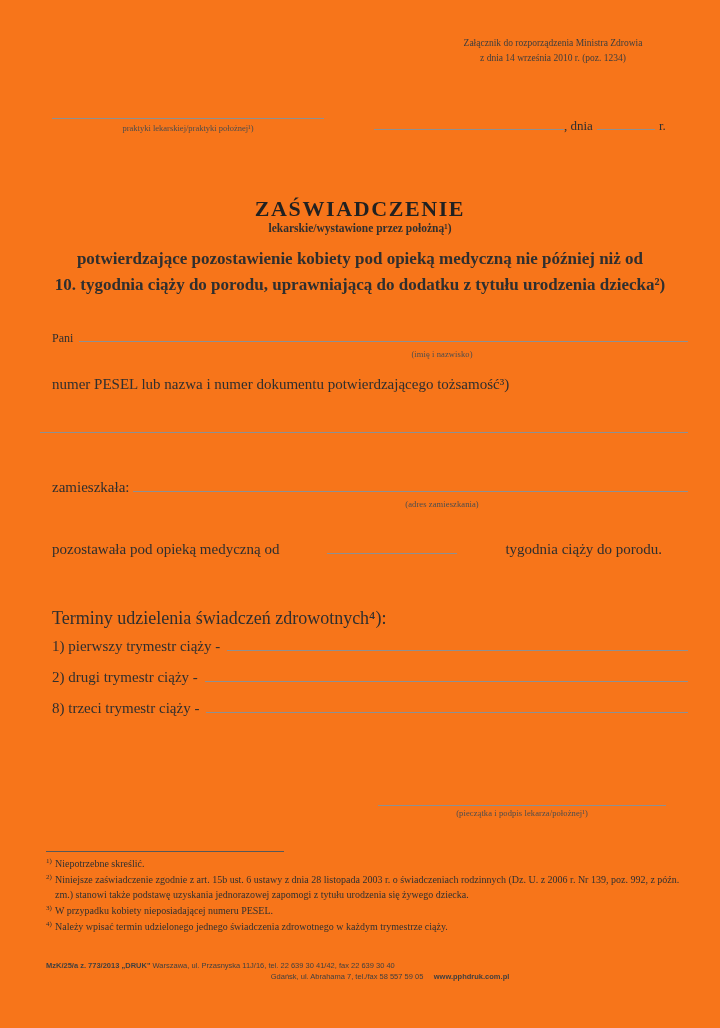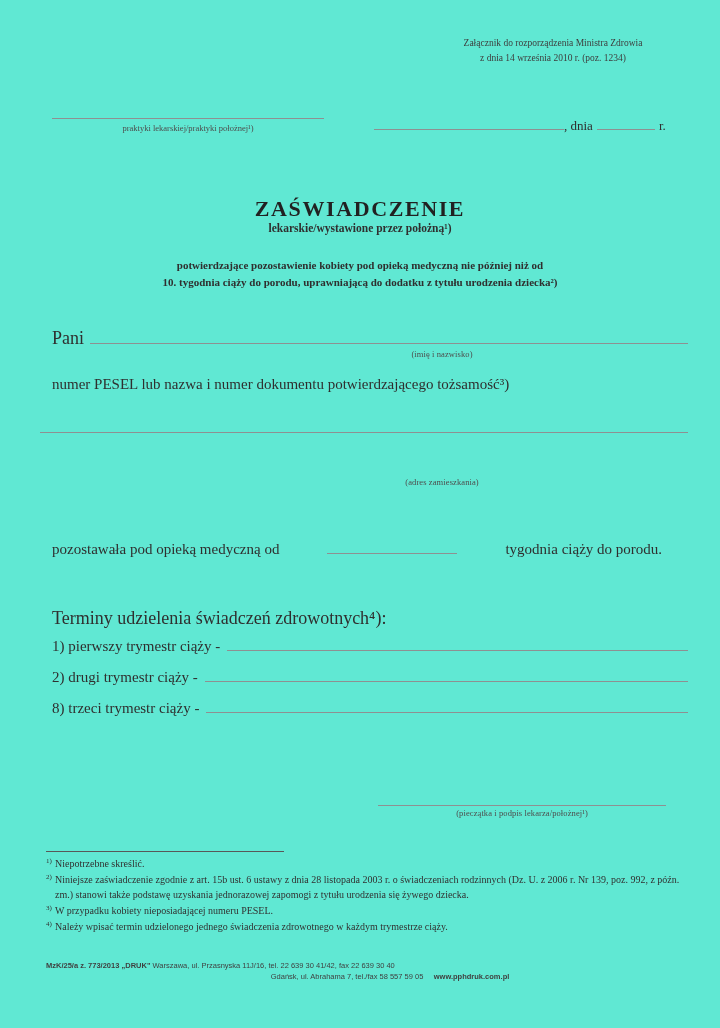--- a/index.html
+++ b/index.html
@@ -11,21 +11,21 @@
     height: 1028px;
     background: #ffffff;
     font-family: "Liberation Serif", "DejaVu Serif", serif;
     color: #2b2b2b;
     overflow: hidden;
   }
   .page {
     position: relative;
     width: 720px;
     height: 1028px;
-    background: #5eead4;
+    background: #f97316;
     box-sizing: border-box;
     padding: 0;
     filter: contrast(0.96) brightness(1.01);
   }
   
   .rule {
     border-bottom: 1px solid #8d8f90;
     height: 0;
   }
   .caption {
@@ -104,37 +104,37 @@
     font-weight: bold;
     letter-spacing: 1.6px;
     color: #1d1d1d;
   }
   .subtitle1 {
     font-size: 11.5px;
     font-weight: bold;
     color: #2b2b2b;
   }
   .subtitle2 {
-    font-size: 11px;
+    font-size: 17px;
     font-weight: bold;
-    margin-top: 23px;
+    margin-top: 12px;
     line-height: 1.55;
     color: #2b2b2b;
   }
 
   
   .field-pani {
     position: absolute;
     top: 328px;
     left: 52px;
     width: 636px;
     display: flex;
     align-items: baseline;
   }
-  .field-pani .lbl { font-size: 18px; }
+  .field-pani .lbl { font-size: 12px; }
   .field-pani .fill {
     flex: 1;
     border-bottom: 1px solid #8d8f90;
     height: 13px;
     margin-left: 6px;
   }
   .cap-imie {
     position: absolute;
     top: 347px;
     left: 52px;
@@ -166,21 +166,21 @@
   }
   .field-zam .lbl { font-size: 15px; }
   .field-zam .fill {
     flex: 1;
     border-bottom: 1px solid #8d8f90;
     height: 13px;
     margin-left: 4px;
   }
   .cap-adres {
     position: absolute;
-    top: 475px;
+    top: 497px;
     left: 52px;
     width: 636px;
     font-family: Liberation Serif, serif;
   }
   .cap-adres .caption { width: 400px; margin-left: 190px; }
 
   .field-opieka {
     position: absolute;
     top: 541px;
     left: 52px;
@@ -320,20 +320,24 @@
   </div>
   <div class="cap-imie">
     <div class="caption">(imię i nazwisko)</div>
   </div>
 
   <div class="pesel-label">numer PESEL lub nazwa i numer dokumentu potwierdzającego tożsamość³)</div>
   <div class="pesel-rule">
     <div class="rule"></div>
   </div>
 
+  <div class="field-zam">
+    <span class="lbl">zamieszkała:</span>
+    <span class="fill"></span>
+  </div>
   <div class="cap-adres">
     <div class="caption">(adres zamieszkania)</div>
   </div>
 
   <div class="field-opieka">
     <span>pozostawała pod opieką medyczną od</span>
     <span class="blank"></span>
     <span>tygodnia ciąży do porodu.</span>
   </div>
 

